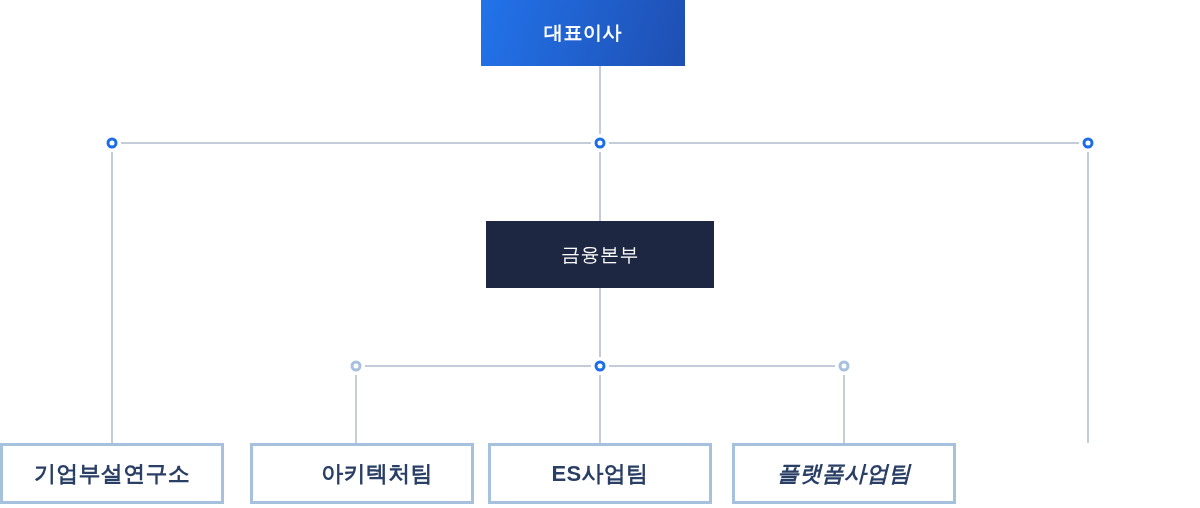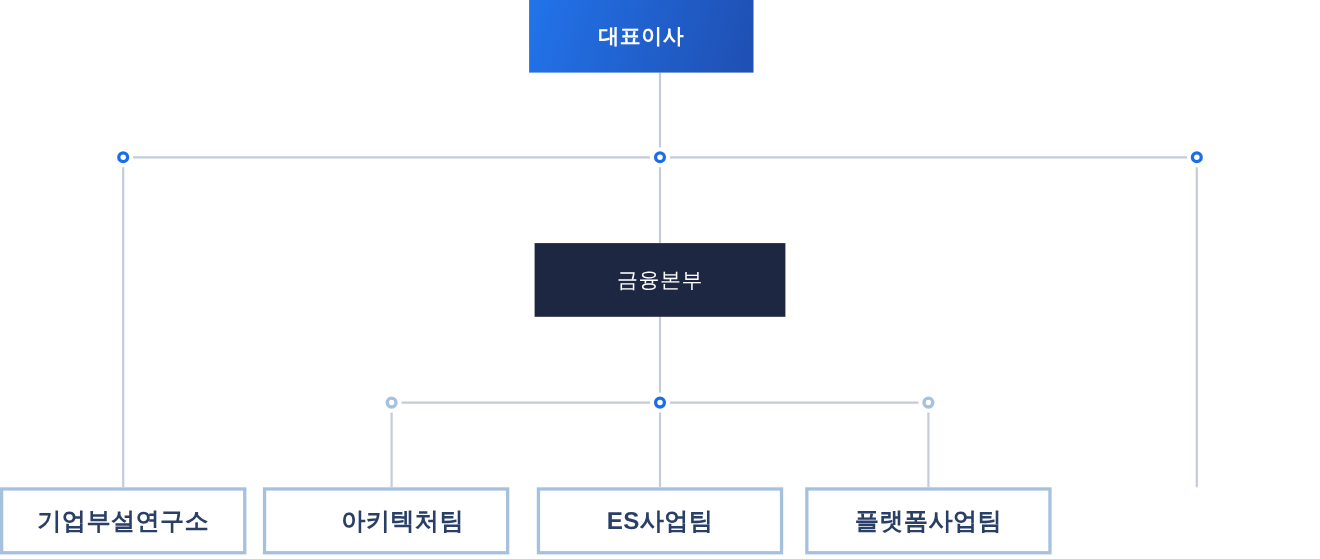--- a/index.html
+++ b/index.html
@@ -68,23 +68,23 @@
     width: 224px;
     height: 61px;
     background: #ffffff;
     border: 3px solid var(--team-border, #a6c1de);
     color: var(--team-text, #2a3f66);
     font-size: 22px;
     font-weight: 600;
     letter-spacing: 0.3px;
   }
   .team-0 { left: 0; }
-  .team-1 { left: 239px; padding-left: 30px; }
+  .team-1 { left: 250px; padding-left: 30px; }
   .team-2 { left: 488px; }
-  .team-3 { left: 732px; }
+  .team-3 { left: 732px; font-style: italic; }
   .team-4 { left: 976px; }
 </style>
 </head>
 <body>
 
 <div class="stage">
 
   <svg class="connectors" viewBox="0 0 1200 508" aria-hidden="true">
 
     <line x1="600" y1="66" x2="600" y2="134"></line>

